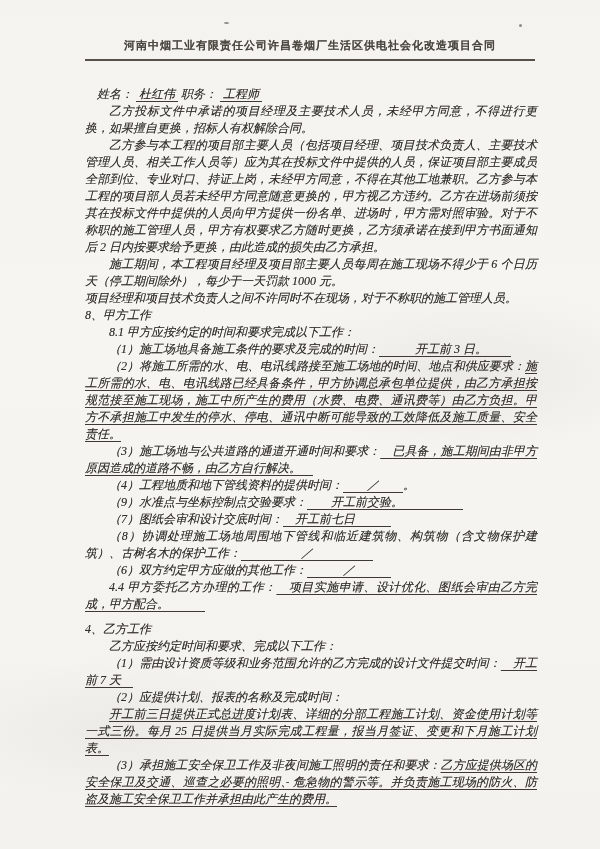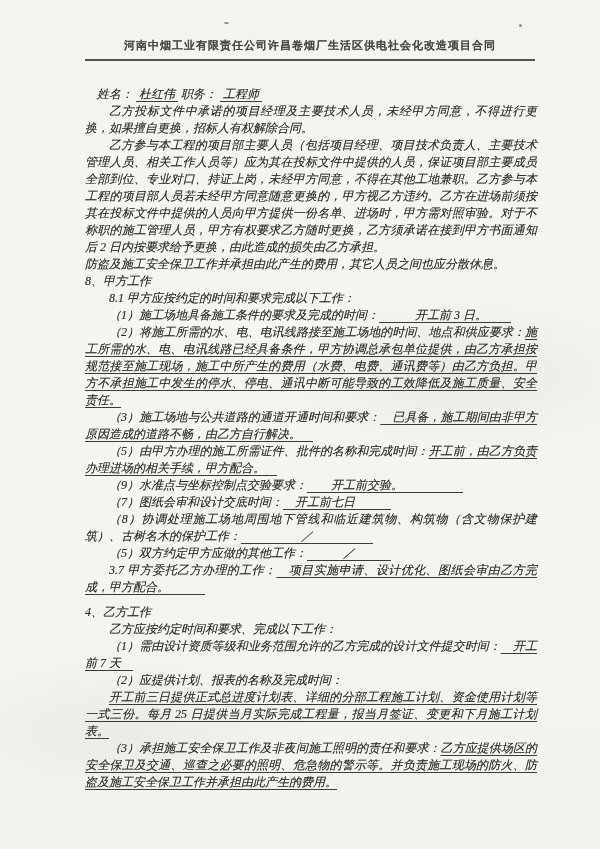--- a/index.html
+++ b/index.html
@@ -70,32 +70,33 @@
 <div class="page">
   <div class="speck s1"></div>
   <div class="speck s2"></div>
 
   <div class="header">河南中烟工业有限责任公司许昌卷烟厂生活区供电社会化改造项目合同</div>
 
   <div class="doc-body">
       <p class="indent1"><span class="">姓名： </span><span class="u"> 杜红伟 </span><span class="">  职务： </span><span class="u"> 工程师 </span></p>
       <p class="indent2"><span class="">乙方投标文件中承诺的项目经理及主要技术人员，未经甲方同意，不得进行更换，如果擅自更换，招标人有权解除合同。</span></p>
       <p class="indent2"><span class="">乙方参与本工程的项目部主要人员（包括项目经理、项目技术负责人、主要技术管理人员、相关工作人员等）应为其在投标文件中提供的人员，保证项目部主要成员全部到位、专业对口、持证上岗，未经甲方同意，不得在其他工地兼职。乙方参与本工程的项目部人员若未经甲方同意随意更换的，甲方视乙方违约。乙方在进场前须按其在投标文件中提供的人员向甲方提供一份名单、进场时，甲方需对照审验。对于不称职的施工管理人员，甲方有权要求乙方随时更换，乙方须承诺在接到甲方书面通知后 2 日内按要求给予更换，由此造成的损失由乙方承担。</span></p>
-      <p class="flush"><span class="">防盗及施工安全保卫工作并承担由此产生的费用，其它人员之间也应分散休息。</span></p>
+      <p class="indent2"><span class="">施工期间，本工程项目经理及项目部主要人员每周在施工现场不得少于 6 个日历天（停工期间除外），每少于一天罚款 1000 元。</span></p>
+      <p class="flush"><span class="">项目经理和项目技术负责人之间不许同时不在现场，对于不称职的施工管理人员。</span></p>
       <p class="flush"><span class="">8、甲方工作</span></p>
       <p class="indent2"><span class="">8.1 甲方应按约定的时间和要求完成以下工作：</span></p>
       <p class="indent2"><span class="">（1）施工场地具备施工条件的要求及完成的时间：</span><span class="u">　　　开工前 3 日。　　</span></p>
       <p class="indent2"><span class="">（2）将施工所需的水、电、电讯线路接至施工场地的时间、地点和供应要求：</span><span class="u">施工所需的水、电、电讯线路已经具备条件，甲方协调总承包单位提供，由乙方承担按规范接至施工现场，施工中所产生的费用（水费、电费、通讯费等）由乙方负担。甲方不承担施工中发生的停水、停电、通讯中断可能导致的工效降低及施工质量、安全责任。</span></p>
       <p class="indent2"><span class="">（3）施工场地与公共道路的通道开通时间和要求：</span><span class="u">　已具备，施工期间由非甲方原因造成的道路不畅，由乙方自行解决。　</span></p>
-      <p class="indent2"><span class="">（5）由甲方办理的施工所需证件、批件的名称和完成时间：</span><span class="u">开工前，由乙方负责办理进场的相关手续，甲方配合。　</span></p>
+      <p class="indent2"><span class="">（4）工程地质和地下管线资料的提供时间：</span><span class="u">　　／　　</span><span class="">。</span></p>
       <p class="indent2"><span class="">（9）水准点与坐标控制点交验要求：</span><span class="u">　　开工前交验。　　　　　</span></p>
       <p class="indent2"><span class="">（7）图纸会审和设计交底时间：</span><span class="u">　开工前七日　　　</span></p>
       <p class="indent2"><span class="">（8）协调处理施工场地周围地下管线和临近建筑物、构筑物（含文物保护建筑）、古树名木的保护工作：</span><span class="u">　　　　　／　　　　　</span></p>
-      <p class="indent2"><span class="">（5）双方约定甲方应做的其他工作：</span><span class="u">　　　／　　　</span></p>
-      <p class="indent2"><span class="">3.7 甲方委托乙方办理的工作：</span><span class="u">　项目实施申请、设计优化、图纸会审由乙方完成，甲方配合。　　　</span></p>
+      <p class="indent2"><span class="">（6）双方约定甲方应做的其他工作：</span><span class="u">　　　／　　　</span></p>
+      <p class="indent2"><span class="">4.4 甲方委托乙方办理的工作：</span><span class="u">　项目实施申请、设计优化、图纸会审由乙方完成，甲方配合。　　　</span></p>
       <p class="flush gap-top"><span class="">4、乙方工作</span></p>
       <p class="indent2"><span class="">乙方应按约定时间和要求、完成以下工作：</span></p>
       <p class="indent2"><span class="">（1）需由设计资质等级和业务范围允许的乙方完成的设计文件提交时间：</span><span class="u">　开工前 7 天　</span></p>
       <p class="indent2"><span class="">（2）应提供计划、报表的名称及完成时间：</span></p>
       <p class="indent2"><span class="u">开工前三日提供正式总进度计划表、详细的分部工程施工计划、资金使用计划等一式三份。每月 25 日提供当月实际完成工程量，报当月签证、变更和下月施工计划表。</span></p>
       <p class="indent2"><span class="">（3）承担施工安全保卫工作及非夜间施工照明的责任和要求：</span><span class="u">乙方应提供场区的安全保卫及交通、巡查之必要的照明、危急物的警示等。并负责施工现场的防火、防盗及施工安全保卫工作并承担由此产生的费用。</span></p>
     </div>
 
   <div class="page-number">- 5 -</div>
 </div>

